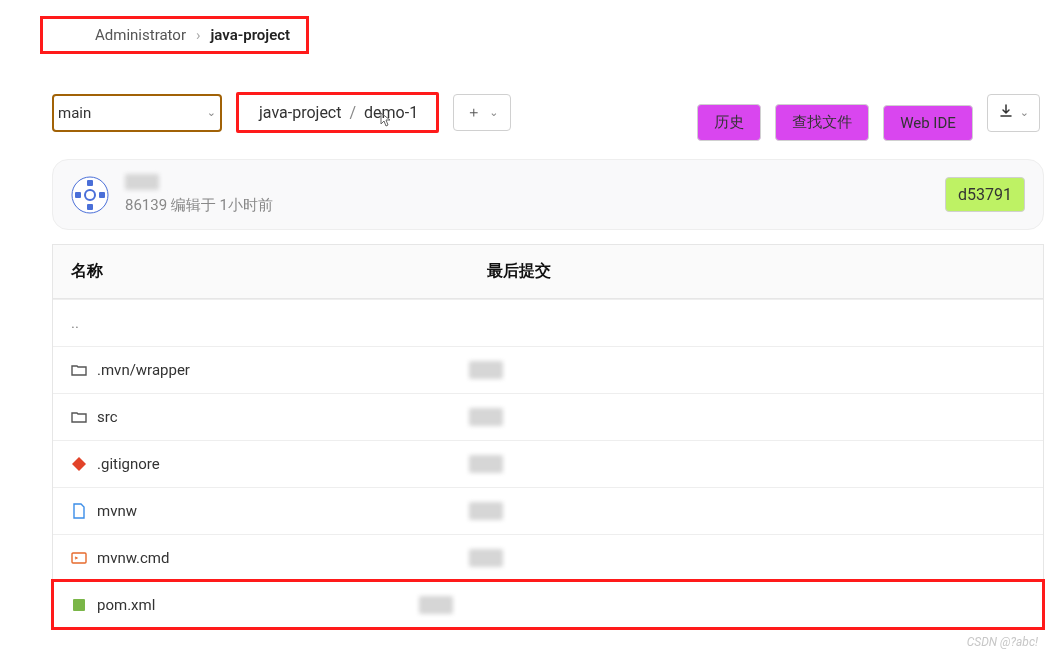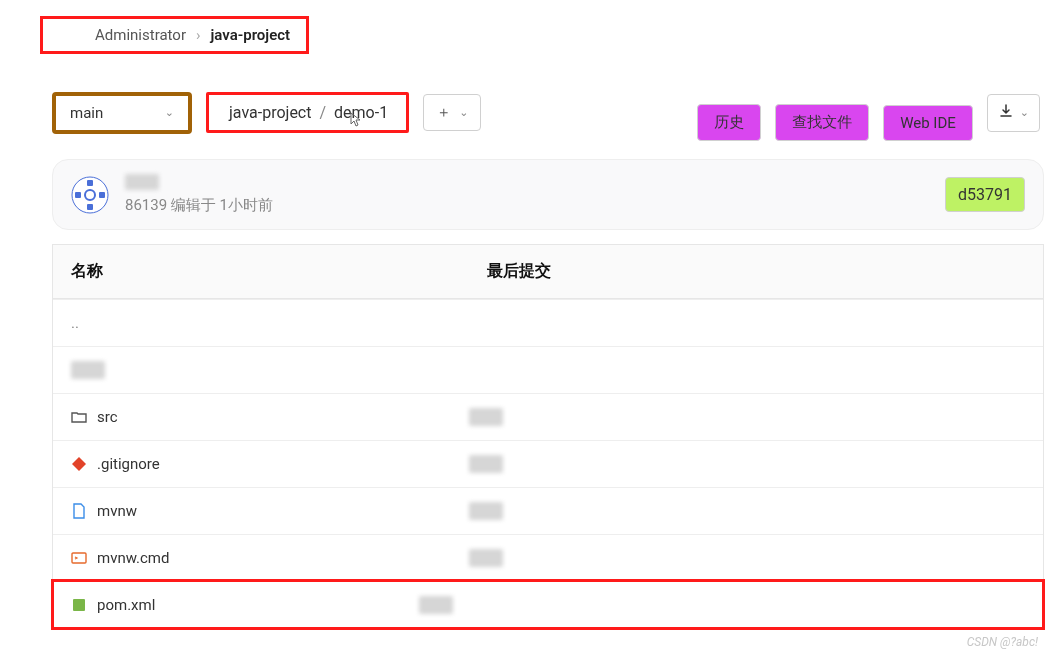--- a/index.html
+++ b/index.html
@@ -6,21 +6,21 @@
   body { background: #ffffff; color: #333; font-size: 15px; width: 1052px; }
   .page { padding: 0 0 20px 0; }
 
   
   .breadcrumb { display:flex; align-items:center; gap:10px; padding: 7px 16px 7px 52px; font-size:15px; color:#555; border:3px solid #ff1a1a; width:fit-content; margin-left:40px; margin-top:16px; }
   .breadcrumb .sep { color:#aaa; }
   .breadcrumb .current { font-weight:600; color:#222; }
 
   
   .toolbar { display:flex; align-items:center; gap:14px; padding: 30px 12px 14px 52px; }
-  .branch-select { display:flex; align-items:center; justify-content:space-between; border:4px solid #a16207; border-radius:4px; padding:8px 14px; width:140px; color:#333; background:#fff; }
+  .branch-select { display:flex; align-items:center; justify-content:space-between; border:2px solid #a16207; border-radius:4px; padding:8px 4px; width:170px; color:#333; background:#fff; }
   .chev { font-size:11px; color:#888; }
   .path-box { display:flex; align-items:center; gap:8px; border:3px solid #ff1a1a; border-radius:2px; padding:8px 18px 8px 20px; color:#333; font-size:16px; position:relative; }
   .path-box .slash { color:#888; }
   .path-box .cursor { position:absolute; right:44px; bottom:-2px; font-size:14px; }
   .add-btn { display:flex; align-items:center; gap:8px; border:1px solid #d0d0d0; border-radius:4px; padding:8px 12px; color:#555; background:#fff; }
   .spacer { flex:1; }
   .btn { border:1px solid #d0d0d0; border-radius:4px; padding:8px 16px; color:#333; background:#d946ef; font-size:15px;margin-top:20px; }
   .icon-btn { border:1px solid #d0d0d0; border-radius:4px; padding:8px 10px; color:#333; background:#fff; display:flex; align-items:center; gap:6px; }
 
   
@@ -125,20 +125,28 @@
       <div class="th commit">最后提交</div>
     </div>
 
     <div class="row">
       <div class="cell-name">
           <span class="up">..</span>
         </div>
     </div>
 
     <div class="row">
+      <div class="cell-name">
+        <span class="ficon">
+            <svg width="16" height="16" viewBox="0 0 16 16">
+              <path d="M1 4h5l1 1h8v8H1z" fill="none" stroke="#555" stroke-width="1.4"></path>
+            </svg>
+          </span>
+        <span>.mvn/wrapper</span>
+      </div>
       <div class="cell-commit">
           <div class="blur-box"></div>
         </div>
     </div>
 
     <div class="row">
       <div class="cell-name">
         <span class="ficon">
             <svg width="16" height="16" viewBox="0 0 16 16">
               <path d="M1 4h5l1 1h8v8H1z" fill="none" stroke="#555" stroke-width="1.4"></path>

